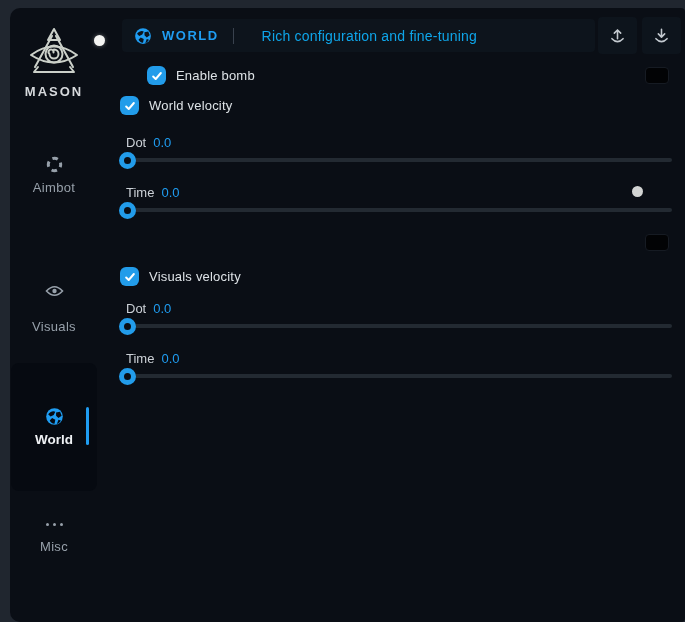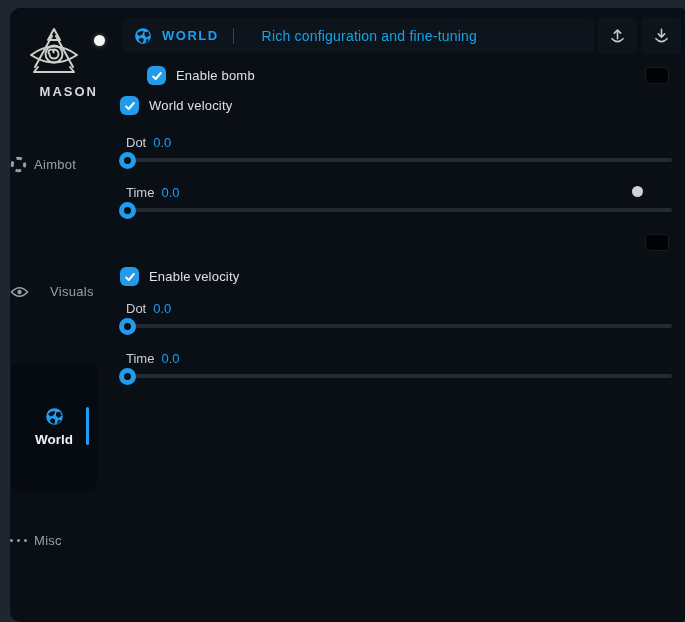--- a/index.html
+++ b/index.html
@@ -5,28 +5,28 @@
   * { margin:0; padding:0; box-sizing:border-box; }
   html,body { width:685px; height:622px; background:#20262f; overflow:hidden;
               font-family:"Liberation Sans", sans-serif; }
   .stage { position:relative; width:685px; height:622px; background:#20262f; }
 
   .panel { position:absolute; left:10px; top:8px; width:675px; height:614px;
            background:#0a0e15; border-radius:10px 4px 4px 10px; }
 
   
   .logo { position:absolute; left:15px; top:18px; width:58px; height:56px; }
-  .brand { position:absolute; left:0; top:76px; width:88px; text-align:right;
+  .brand { position:absolute; left:0; top:76px; width:88px; text-align:center;
            color:#d6d9dc; font-size:13px; font-weight:bold; letter-spacing:2px; }
-  .nav-item { position:absolute; left:0; width:88px; display:flex; flex-direction:row;
+  .nav-item { position:absolute; left:0; width:88px; display:flex; flex-direction:column;
               align-items:center; gap:7px; color:#97a0aa; font-size:13px; cursor:pointer; }
   .nav-item .nav-label { letter-spacing:.3px; }
   .nav-aimbot { top:148px; }
   .nav-visuals { top:276px;gap:21px; }
-  .nav-misc { top:524px; }
+  .nav-misc { top:508px; }
   .world-panel { position:absolute; left:1px; top:355px; width:86px; height:128px;
                  background:#060a11; border-radius:8px; }
   .nav-world { position:absolute; left:0; top:44px; width:86px; display:flex;
                flex-direction:column; align-items:center; gap:6px; cursor:pointer; }
   .nav-world .nav-label { color:#eef1f4; font-size:13.5px; font-weight:bold; }
   .active-bar { position:absolute; right:8px; top:44px; width:3.5px; height:38px;
                 background:#1f9df2; border-radius:2px; }
   .ellipsis-dots { display:flex; gap:4px; height:16px; align-items:center; }
   .ellipsis-dots i { width:3px; height:3px; background:#97a0aa; border-radius:50%; }
 
@@ -180,21 +180,21 @@
     <div class="handle hd-2"></div>
 
     <div class="swatch swatch-2" style="background: rgb(2, 3, 5);"></div>
 
     <div class="check-row row-4">
       <span class="checkbox">
         <svg width="12" height="12" viewBox="0 0 14 14" fill="none" stroke="#ffffff" stroke-width="2.3" stroke-linecap="round" stroke-linejoin="round">
           <path d="M2.5 7.5 L5.5 10.5 L11.5 3.5"></path>
         </svg>
       </span>
-      <span class="check-label">Enable velocity</span>
+      <span class="check-label">Visuals velocity</span>
     </div>
 
     <div class="slider-label sl-3">
       <span>Dot</span><span class="val">0.0</span>
     </div>
     <div class="track tr-3"></div>
     <div class="handle hd-3"></div>
 
     <div class="slider-label sl-4">
       <span>Time</span><span class="val">0.0</span>

